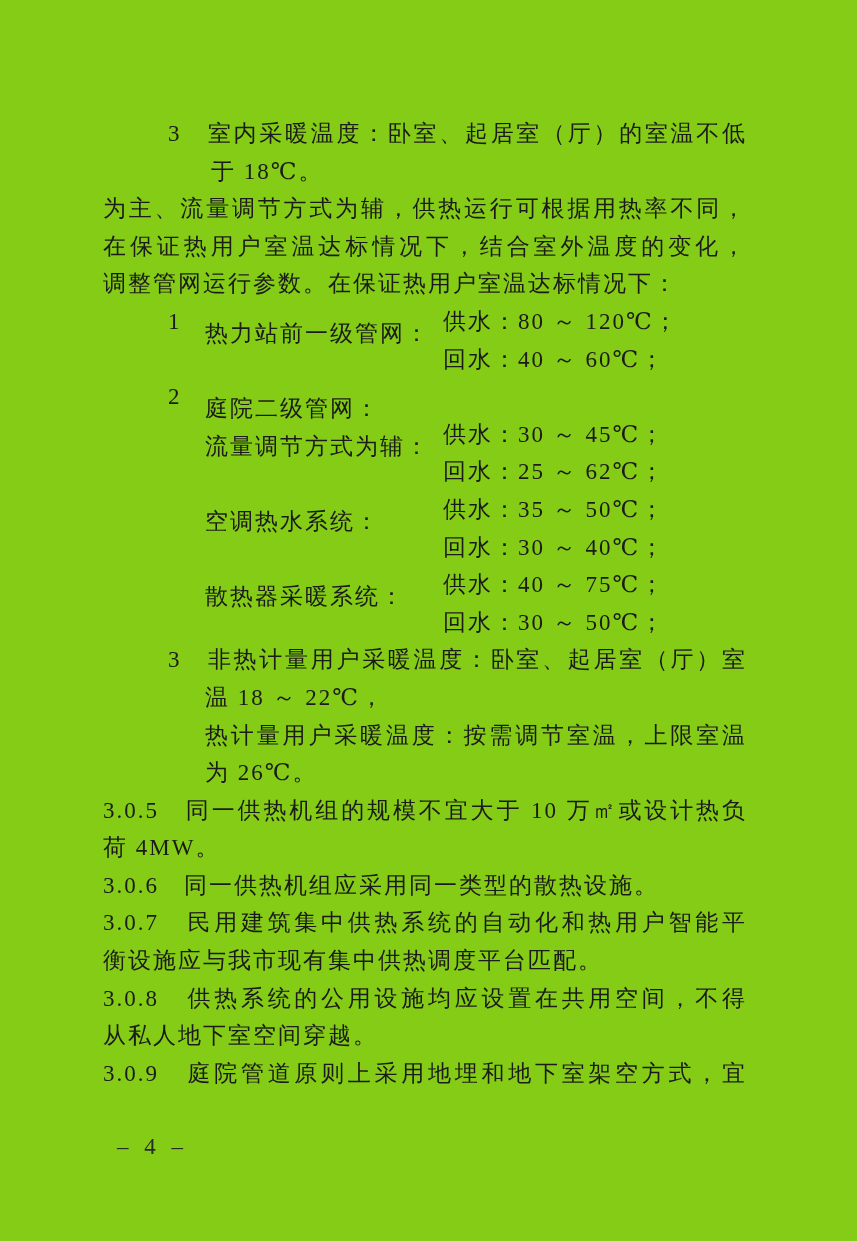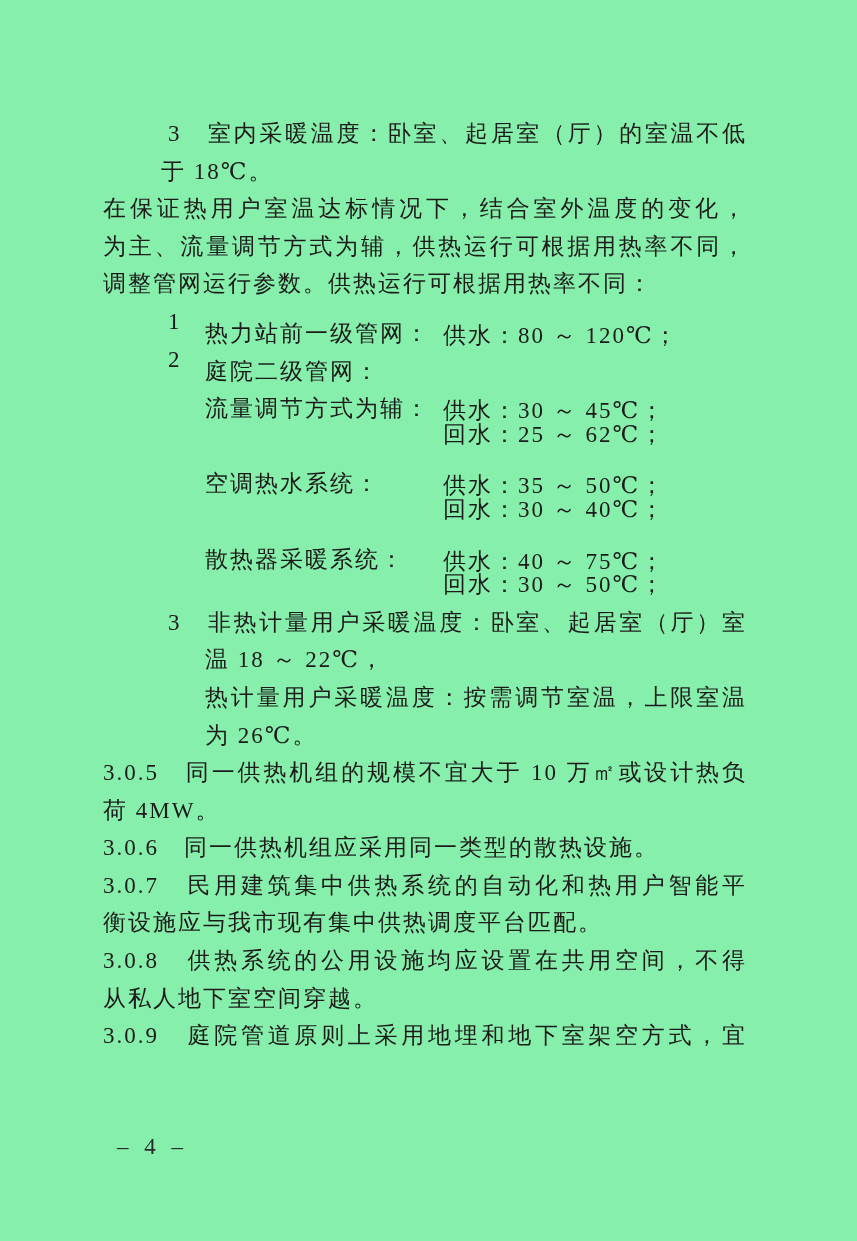--- a/index.html
+++ b/index.html
@@ -1,60 +1,61 @@
 <!DOCTYPE html>
 <html><head>
 <meta charset="utf-8">
 <style>
   html,body{margin:0;padding:0;background:#e8e8e8;}
   #page{
     position:relative;
     width:857px;height:1241px;
-    background:#86efac;
+    background:#84cc16;
     overflow:hidden;
     font-family:"Liberation Serif","DejaVu Serif",serif;
     color:#1b1b19;
   }
   .doc{
     position:absolute;left:103px;top:115px;width:644px;
     font-size:23px;letter-spacing:2px;
   }
   .ln{height:37.6px;line-height:37.6px;white-space:nowrap;}
   .just{text-align:justify;text-align-last:justify;white-space:normal;overflow:hidden;}
   .in65{margin-left:65px;}
-  .in82{margin-left:58px;}
+  .in82{margin-left:108px;}
   .in102{margin-left:102px;}
   .in340{margin-left:340px;}
   .row{display:flex;}
   .tnum{flex:none;width:37px;}
   .tlabel{flex:none;width:238px;margin-top:12px;}
-  .tval{flex:none;margin-top:14px;}
+  .tval{flex:none;}
   .footer{
     position:absolute;left:117px;top:1128px;height:37.6px;line-height:37.6px;
     font-size:23px;letter-spacing:2px;word-spacing:6px;color:#2a2a28;
   }
 </style>
 </head>
 <body>
 
 <div id="page">
   <div class="doc">
 
     <div class="ln just in65">3　室内采暖温度：卧室、起居室（厅）的室温不低</div>
     <div class="ln in82">于 18℃。</div>
 
+    <div class="ln just">为主、流量调节方式为辅，供热运行可根据用热率不同，</div>
     <div class="ln just">在保证热用户室温达标情况下，结合室外温度的变化，</div>
-    <div class="ln just">为主、流量调节方式为辅，供热运行可根据用热率不同，</div>
-    <div class="ln">调整管网运行参数。供热运行可根据用热率不同：</div>
+    <div class="ln">调整管网运行参数。在保证热用户室温达标情况下：</div>
 
     <div class="ln row in65">
       <span class="tnum">1</span>
       <span class="tlabel">热力站前一级管网：</span>
       <span class="tval">供水：80 ～ 120℃；</span>
     </div>
+    <div class="ln in340">回水：40 ～ 60℃；</div>
 
     <div class="ln row in65">
       <span class="tnum">2</span>
       <span class="tlabel">庭院二级管网：</span>
     </div>
 
     <div class="ln row in102">
       <span class="tlabel">流量调节方式为辅：</span>
       <span class="tval">供水：30 ～ 45℃；</span>
     </div>

